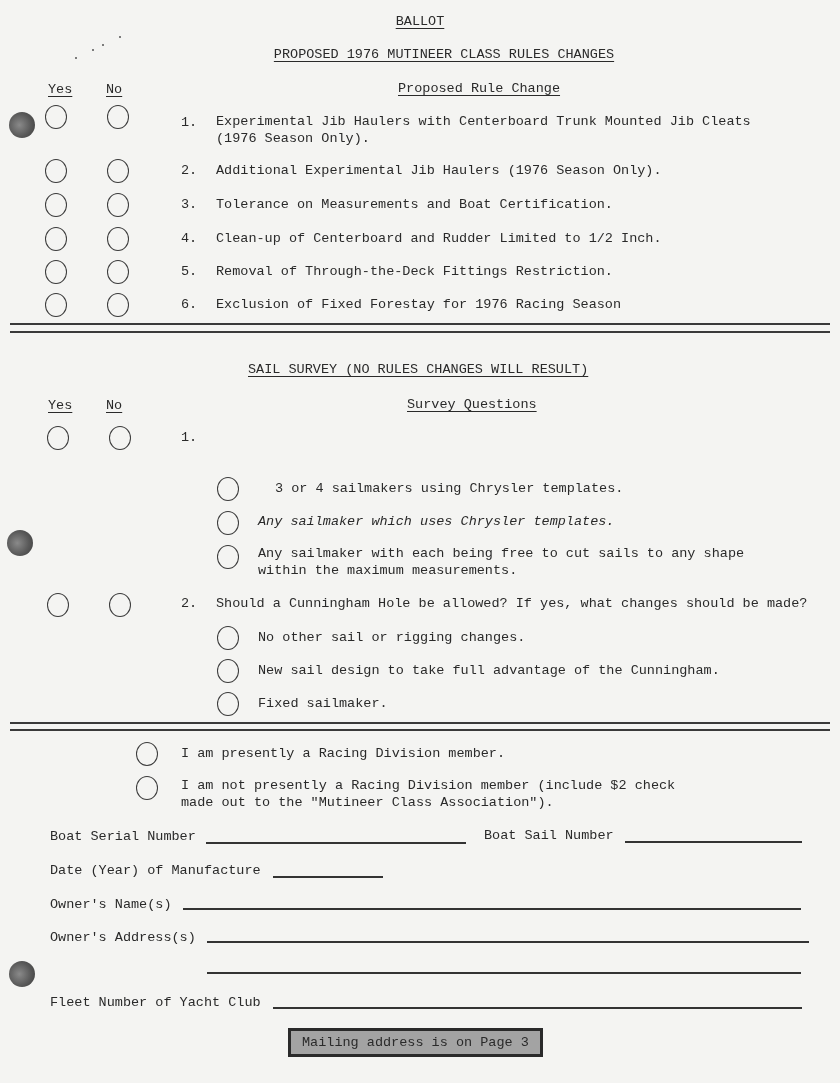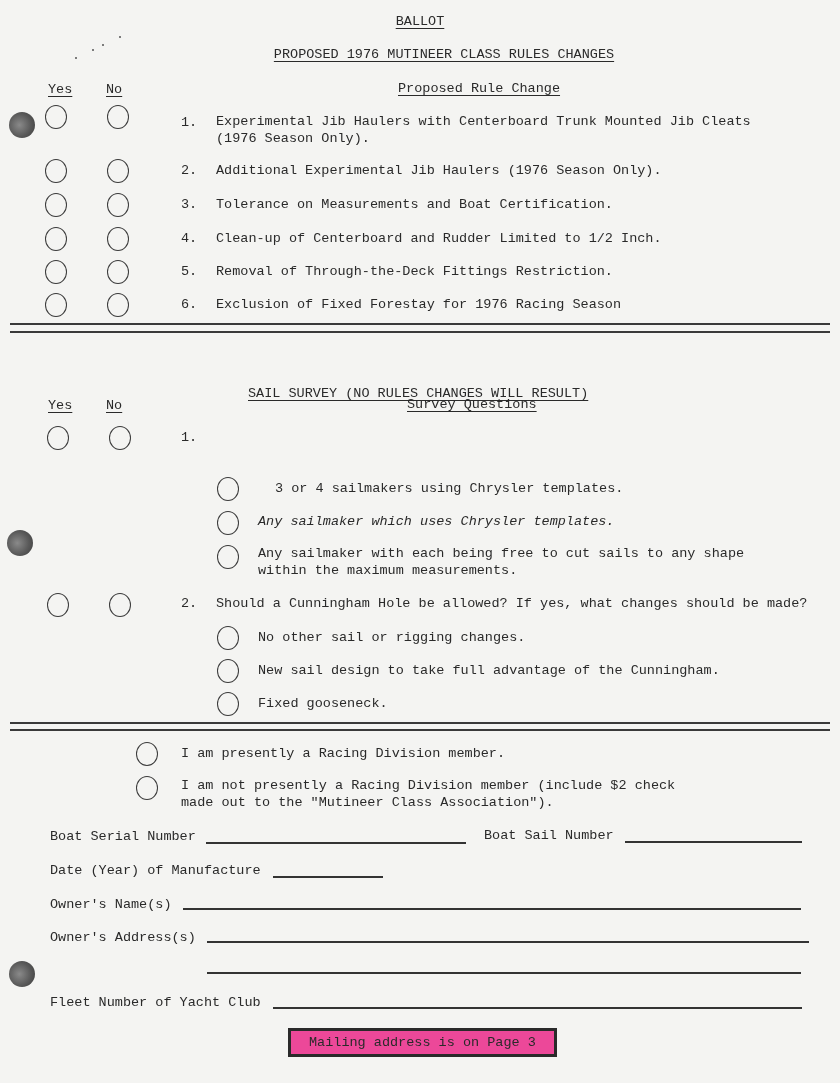--- a/index.html
+++ b/index.html
@@ -21,22 +21,22 @@
   }
   .hole {
     position: absolute; width: 26px; height: 26px; border-radius: 50%;
     background: radial-gradient(circle at 40% 50%, #8a8a8a 0%, #5a5a5a 55%, #3a3a3a 100%);
   }
   .rule { position: absolute; left: 10px; width: 820px; height: 1.6px; background: #3a3a3a; }
   .line { position: absolute; height: 1.6px; background: #333; }
   .num { position: absolute; }
   .txt { position: absolute; line-height: 17px; }
   .box {
-    position: absolute; border: 3px solid #2a2a2a; padding: 4px 18px;
-    background: #ec4899;
+    position: absolute; border: 3px solid #2a2a2a; padding: 4px 11px;
+    background: #a3a3a3;
   }
   .dots span { position: absolute; width: 2px; height: 2px; background: #555; border-radius: 50%; }
 </style>
 </head>
 <body>
 
 <div class="abs center u" style="top:14px;">BALLOT</div>
 <div class="abs center u" style="top:47px;margin-left:24px;">PROPOSED 1976 MUTINEER CLASS RULES CHANGES</div>
 
 <div class="dots">
@@ -95,21 +95,21 @@
 <div>
   <div class="circle" style="left:45px;top:293px;"></div>
   <div class="circle" style="left:107px;top:293px;"></div>
   <div class="num" style="left:181px;top:297px;">6.</div>
   <div class="txt" style="left:216px;top:296px;">Exclusion of Fixed Forestay for 1976 Racing Season</div>
 </div>
 
 <div class="rule" style="top:323px;"></div>
 <div class="rule" style="top:331px;"></div>
 
-<div class="abs u" style="left:248px;top:362px;margin-top:24px;">SAIL SURVEY (NO RULES CHANGES WILL RESULT)</div>
+<div class="abs u" style="left:248px;top:362px;">SAIL SURVEY (NO RULES CHANGES WILL RESULT)</div>
 <div class="abs u" style="left:48px;top:398px;">Yes</div>
 <div class="abs u" style="left:106px;top:398px;">No</div>
 <div class="abs u" style="left:407px;top:397px;">Survey Questions</div>
 
 <div>
   <div class="circle" style="left:47px;top:426px;"></div>
   <div class="circle" style="left:109px;top:426px;"></div>
   <div class="num" style="left:181px;top:430px;">1.</div>
   <div class="txt" style="left:216px;top:428px;">
   </div>
@@ -139,21 +139,21 @@
 <div>
   <div class="circle" style="left:217px;top:626px;"></div>
   <div class="txt" style="left:258px;top:629px;">No other sail or rigging changes.</div>
 </div>
 <div>
   <div class="circle" style="left:217px;top:659px;"></div>
   <div class="txt" style="left:258px;top:662px;">New sail design to take full advantage of the Cunningham.</div>
 </div>
 <div>
   <div class="circle" style="left:217px;top:692px;"></div>
-  <div class="txt" style="left:258px;top:695px;">Fixed gooseneck.</div>
+  <div class="txt" style="left:258px;top:695px;">Fixed sailmaker.</div>
 </div>
 
 <div class="rule" style="top:722px;"></div>
 <div class="rule" style="top:729px;"></div>
 
 <div>
   <div class="circle" style="left:136px;top:742px;"></div>
   <div class="txt" style="left:181px;top:745px;">I am presently a Racing Division member.</div>
 </div>
 <div>

